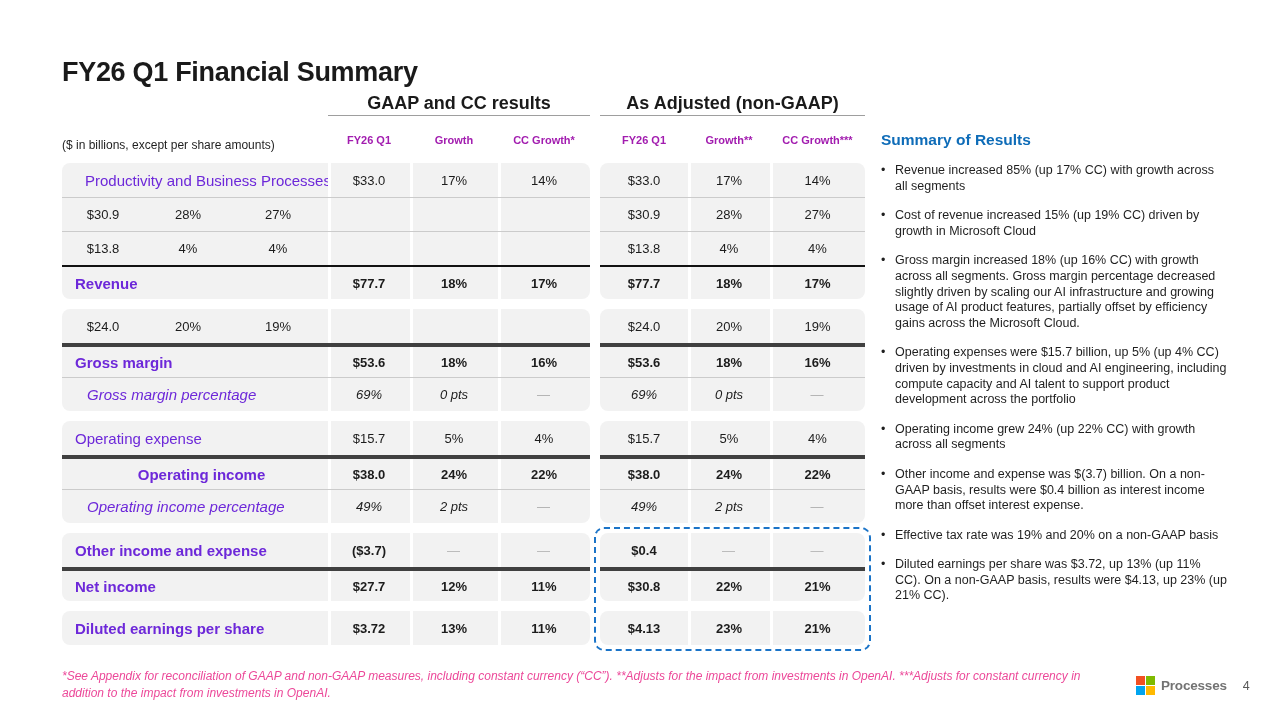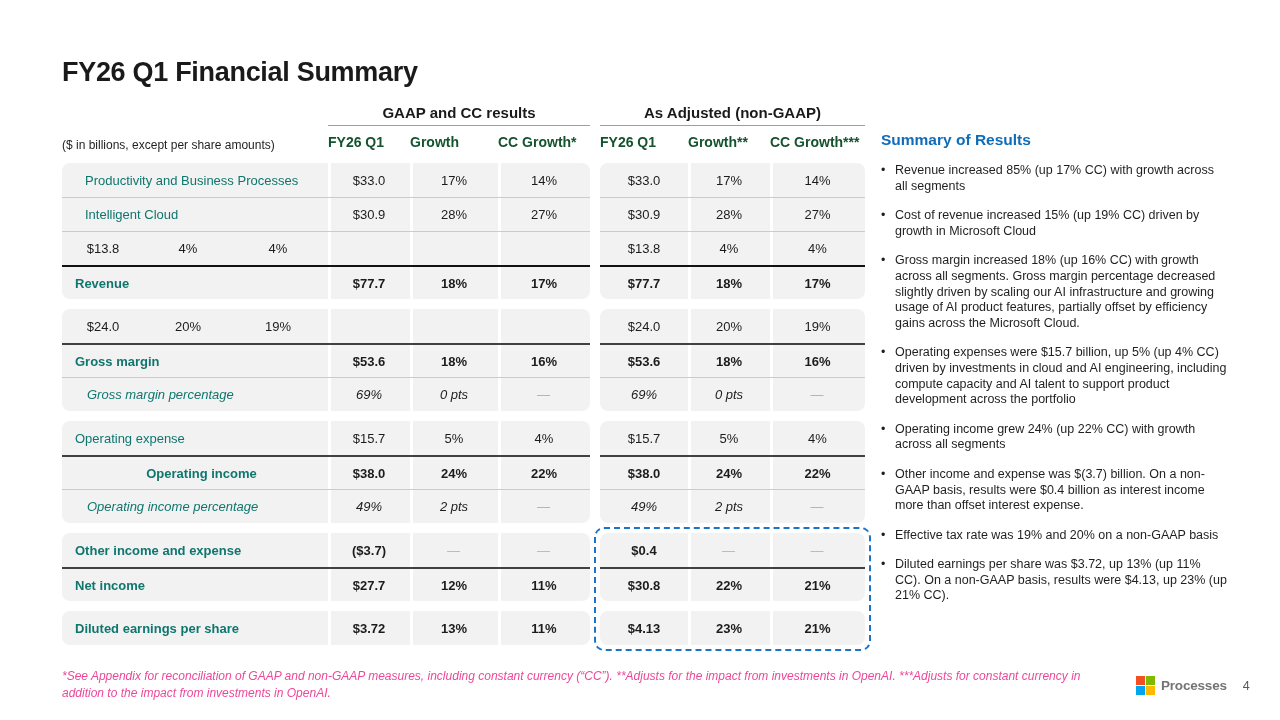--- a/index.html
+++ b/index.html
@@ -3,45 +3,45 @@
 <meta charset="utf-8">
 <style>
   * { margin:0; padding:0; box-sizing:border-box; }
   body { background:#e8e8e8; font-family:"Liberation Sans", sans-serif; }
   .slide { position:relative; width:1280px; height:720px; background:#ffffff; overflow:hidden; }
 
   .title { position:absolute; left:62px; top:57px; font-size:27px; font-weight:bold;
            color:#1a1a1a; letter-spacing:-0.3px; }
 
   
-  .grp-head { position:absolute; top:102px; height:24px; line-height:22px; text-align:center;
-              font-size:15px; font-weight:bold; color:#1a1a1a; border-bottom:1px solid #9e9e9e; }
+  .grp-head { position:absolute; top:92px; height:24px; line-height:22px; text-align:center;
+              font-size:18px; font-weight:bold; color:#1a1a1a; border-bottom:1px solid #9e9e9e; }
   #gh-gaap { left:328px; width:262px; }
   #gh-adj  { left:600px; width:265px; }
 
   .tbl-note { position:absolute; left:62px; top:138px; font-size:12px; color:#1f1f1f; }
 
   .col-head { position:absolute; top:134px; display:flex; }
   #ch-gaap { left:328px; width:262px; }
   #ch-adj  { left:600px; width:265px; }
-  .col-head span { text-align:left; font-size:14px; font-weight:bold; color:#14532d; }
+  .col-head span { text-align:center; font-size:11px; font-weight:bold; color:#a21caf; }
 
   
   .card { position:absolute; top:163px; }
   #card-gaap { left:62px; width:528px; }
   #card-adj  { left:600px; width:265px; }
 
   .t-group { position:relative; background:#f2f2f2; border-radius:8px; margin-bottom:10px; overflow:hidden; }
   .stripe { position:absolute; top:0; bottom:0; width:3px; background:#ffffff; z-index:0; }
   .t-row { position:relative; z-index:1; display:flex; align-items:center; height:34px; }
   .sep-thin   { border-top:1px solid #cbcbcb; }
-  .sep-strong { border-top:2px solid #404040; }
+  .sep-strong { border-top:4px solid #404040; }
   .sep-total  { border-top:2.5px solid #121212; }
 
-  .lbl { font-size:13px; color:#0f766e; padding-left:13px; white-space:nowrap; overflow:hidden; }
+  .lbl { font-size:15px; color:#6d28d9; padding-left:13px; white-space:nowrap; overflow:hidden; }
   .lbl.indent { padding-left:23px; }
   .lbl.bold { font-weight:bold; }
   .lbl.italic { padding-left:25px; font-style:italic; }
   .val { text-align:center; font-size:13px; color:#1c1c1c; }
   .val.bold { font-weight:bold; }
   .val.italic { font-style:italic; }
   .val.dash { color:#b5b5b5; font-weight:normal; letter-spacing:1px; }
 
   .highlight-box { position:absolute; left:594px; top:527px; width:277px; height:124px;
                    border:2.5px dashed #1b74c8; border-radius:10px; pointer-events:none; }
@@ -91,21 +91,20 @@
         <div class="stripe" style="left: 266px;"></div>
         <div class="stripe" style="left: 348px;"></div>
         <div class="stripe" style="left: 436px;"></div>
         <div class="t-row sep-none">
           <div class="lbl indent" style="width: 266px;">Productivity and Business Processes</div>
           <div class="val indent" style="width: 82px;">$33.0</div>
           <div class="val indent" style="width: 88px;">17%</div>
           <div class="val indent" style="width: 92px;">14%</div>
         </div>
         <div class="t-row sep-thin">
-          <div class="lbl indent" style="width: 266px;">Intelligent Cloud</div>
           <div class="val indent" style="width: 82px;">$30.9</div>
           <div class="val indent" style="width: 88px;">28%</div>
           <div class="val indent" style="width: 92px;">27%</div>
         </div>
         <div class="t-row sep-thin">
           <div class="val indent" style="width: 82px;">$13.8</div>
           <div class="val indent" style="width: 88px;">4%</div>
           <div class="val indent" style="width: 92px;">4%</div>
         </div>
         <div class="t-row sep-total">

